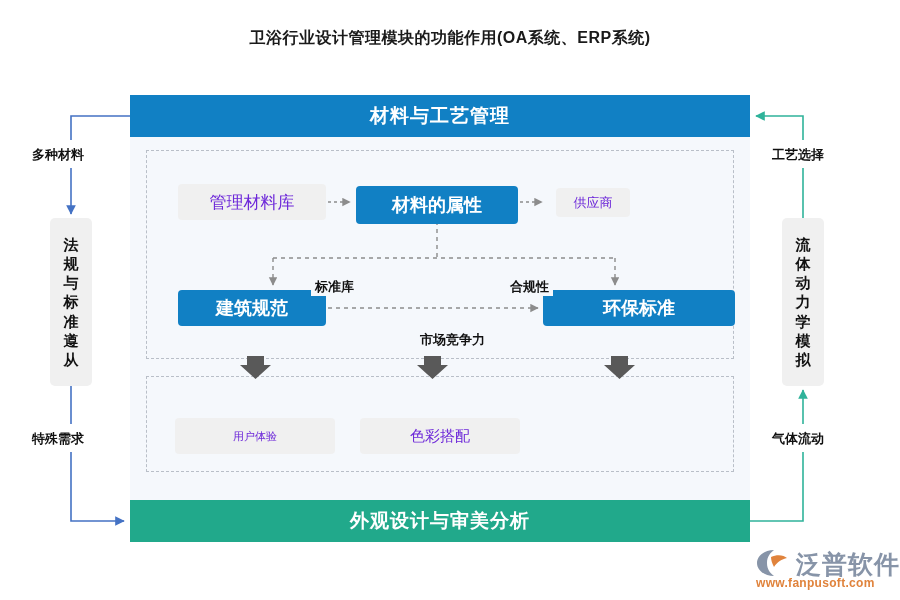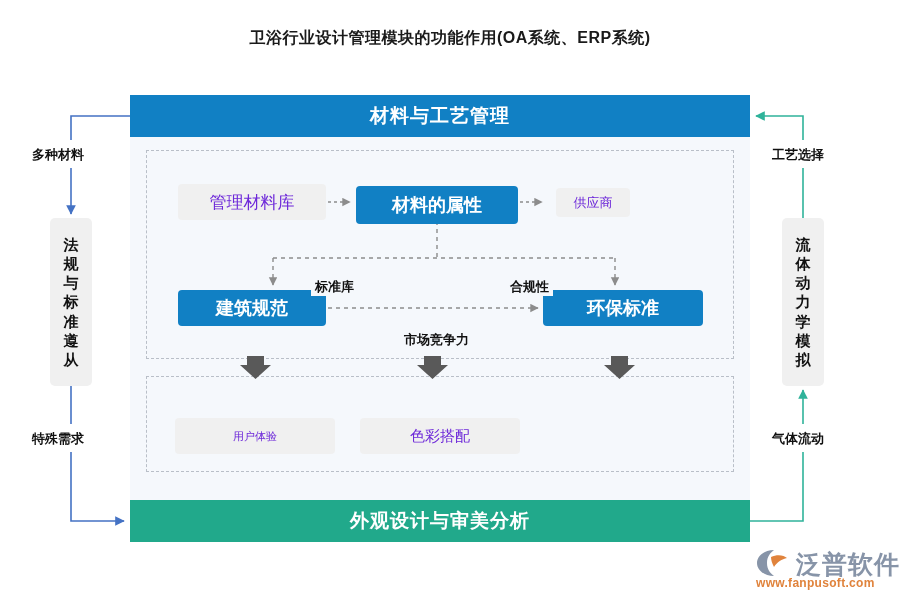--- a/index.html
+++ b/index.html
@@ -109,21 +109,21 @@
     font-weight: bold;
   }
 
   
   .n-mat-lib  { left: 178px; top: 184px; width: 148px; height: 36px; font-size: 17px; }
   .n-mat-attr { left: 356px; top: 186px; width: 162px; height: 38px; font-size: 18px; }
   .n-supplier { left: 556px; top: 188px; width: 74px;  height: 29px; font-size: 13px; }
 
   
   .n-build-code { left: 178px; top: 290px; width: 148px; height: 36px; font-size: 18px; }
-  .n-eco-std    { left: 543px; top: 290px; width: 160px; height: 36px; font-size: 18px; }
+  .n-eco-std    { left: 543px; top: 290px; width: 192px; height: 36px; font-size: 18px; }
 
   
   .n-ux      { left: 175px; top: 418px; width: 160px; height: 36px; font-size: 11px; }
   .n-color   { left: 360px; top: 418px; width: 160px; height: 36px; font-size: 15px; }
   .n-aesth   { left: 546px; top: 418px; width: 160px; height: 36px; font-size: 15px; }
 
   
   .side-box {
     position: absolute;
     background: #f0f0f0;
@@ -160,21 +160,21 @@
     font-size: 13px;
     font-weight: bold;
     color: #111111;
     background: #f5f8fc;
     padding: 0 4px;
     white-space: nowrap;
     margin-top: 29px;
   }
   .lbl-std-lib  { left: 311px; top: 249px; }
   .lbl-comply   { left: 506px; top: 249px; }
-  .lbl-market   { left: 400px; top: 302px; text-align: right; }
+  .lbl-market   { left: 416px; top: 302px; text-align: right; }
 
   
   svg.overlay {
     position: absolute;
     left: 0;
     top: 0;
     width: 900px;
     height: 600px;
     pointer-events: none;
   }

